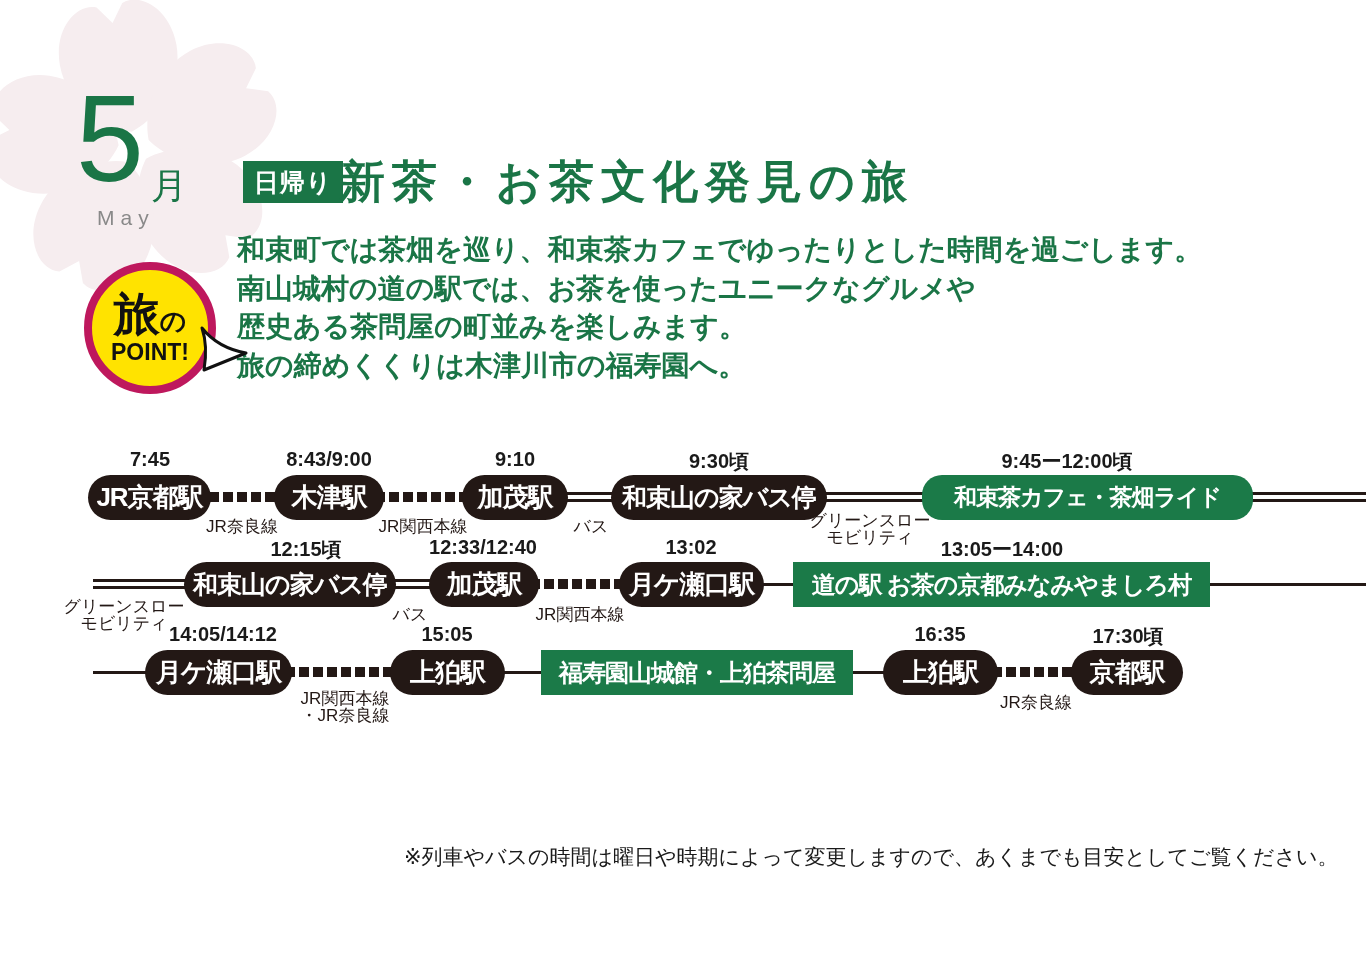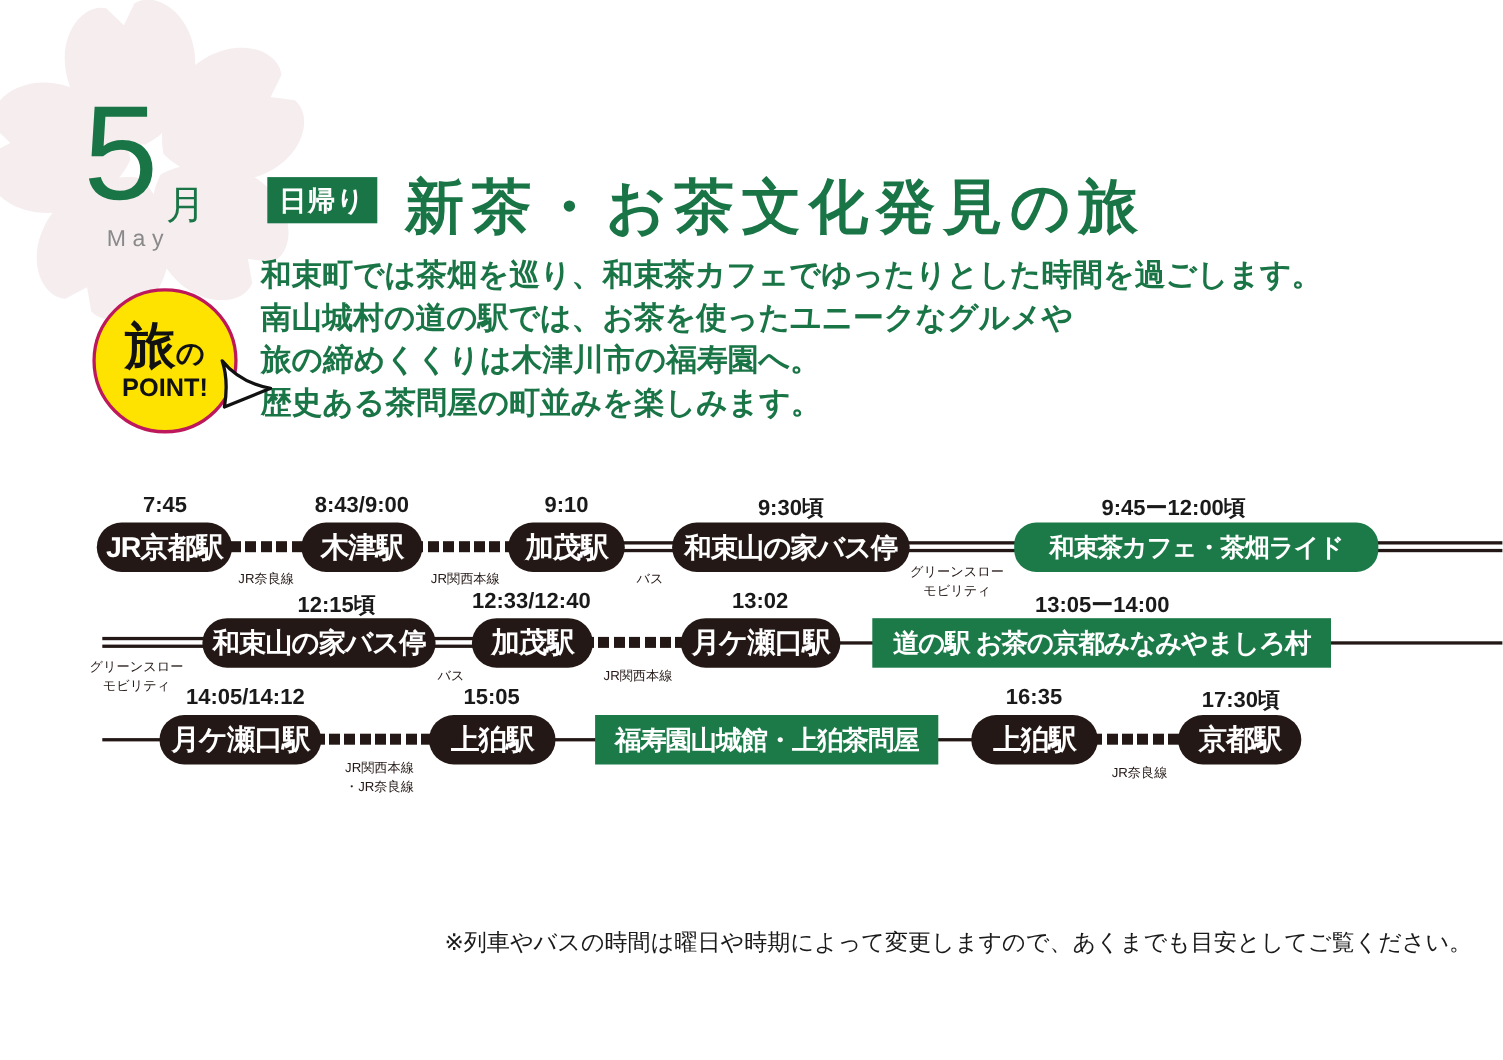--- a/index.html
+++ b/index.html
@@ -10,53 +10,53 @@
   }
 
   
   .month-num { position:absolute; left:76px; top:78px; font-size:122px; line-height:1;
     color:#1a7546; font-weight:400; }
   .month-unit { position:absolute; left:151px; top:162px; font-size:36px; color:#1a7546; font-weight:400; }
   .month-name { position:absolute; left:97px; top:206px; font-size:21px; color:#898989; letter-spacing:6px; }
 
   
   .bubble { position:absolute; left:84px; top:262px; width:132px; height:132px; border-radius:50%;
-    background:#ffe300; border:3px solid #be185d; display:flex; flex-direction:column;
+    background:#ffe300; border:8px solid #be185d; display:flex; flex-direction:column;
     align-items:center; justify-content:center; z-index:3; }
   .bubble-l1 { line-height:1; color:#111; font-weight:bold; }
   .bubble-l1 .big { font-size:46px; }
   .bubble-l1 .small { font-size:26px; }
   .bubble-l2 { font-size:23px; font-weight:bold; color:#111; margin-top:2px; letter-spacing:0px; }
   .bubble-tail { position:absolute; left:196px; top:326px; z-index:4; }
 
   
   .badge { position:absolute; left:243px; top:161px; width:100px; height:42px; background:#1a7546;
     color:#fff; font-size:25px; font-weight:bold; display:flex; align-items:center; justify-content:center;
     letter-spacing:1px; }
-  .title { position:absolute; left:368px; top:152px; font-size:54px; font-weight:bold;
+  .title { position:absolute; left:340px; top:152px; font-size:45px; font-weight:bold;
     color:#1a7546; letter-spacing:7px; white-space:nowrap; }
 
   .desc { position:absolute; left:237px; top:231px; color:#1a7546; font-weight:bold;
     font-size:28px; line-height:38.5px; white-space:nowrap; }
 
   
   .pill { position:absolute; height:45px; background:#231815; border-radius:23px; color:#fff;
     font-weight:bold; font-size:26px; letter-spacing:-1px; display:flex; align-items:center;
     justify-content:center; white-space:nowrap; z-index:2; }
   .spot { position:absolute; height:45px; background:#1b7a48; color:#fff; font-weight:bold;
     font-size:24px; letter-spacing:-1px; display:flex; align-items:center; justify-content:center;
     white-space:nowrap; z-index:2; }
   .rail { position:absolute; height:10px; z-index:1;
     background:repeating-linear-gradient(to right,#231815 0 10px,#ffffff 10px 14px); }
   .dbl  { position:absolute; height:10px; z-index:1; border-top:3px solid #231815;
     border-bottom:3px solid #231815; background:transparent; }
   .sol  { position:absolute; height:3px; background:#231815; z-index:1; }
   .time { position:absolute; transform:translateX(-50%); font-size:20px; font-weight:bold;
     color:#1a1a1a; white-space:nowrap; z-index:2; }
-  .leg  { position:absolute; transform:translateX(-50%); font-size:12px; line-height:17px;
+  .leg  { position:absolute; transform:translateX(-50%); font-size:17px; line-height:17px;
     color:#231815; text-align:center; white-space:nowrap; z-index:2; }
 
   .footnote { position:absolute; left:404px; top:843px; width:852px; text-align:left;
     font-size:21px; color:#1a1a1a; white-space:nowrap; }
 
   .sakura { position:absolute; left:-38px; top:-25px; z-index:0; }
 </style>
 </head>
 <body>
 
@@ -93,22 +93,22 @@
   <svg class="bubble-tail" width="54" height="50" viewBox="0 0 54 50">
     <path d="M6,2 Q22,22 50,27 L8,44 Q12,20 6,2 Z" fill="#ffffff" stroke="#111111" stroke-width="3" stroke-linejoin="round"></path>
   </svg>
 
   <div class="badge">日帰り</div>
   <div class="title">新茶・お茶文化発見の旅</div>
 
   <div class="desc">
     <div>和束町では茶畑を巡り、和束茶カフェでゆったりとした時間を過ごします。</div>
     <div>南山城村の道の駅では、お茶を使ったユニークなグルメや</div>
+    <div>歴史ある茶問屋の町並みを楽しみます。</div>
     <div>旅の締めくくりは木津川市の福寿園へ。</div>
-    <div>歴史ある茶問屋の町並みを楽しみます。</div>
   </div>
 
   <div>
     <div class="time" style="left:150px; top:448px;">7:45</div>
     <div class="time" style="left:329px; top:448px;">8:43/9:00</div>
     <div class="time" style="left:515px; top:448px;text-align:center;">9:10</div>
     <div class="time" style="left:719px; top:448px;">9:30頃</div>
     <div class="time" style="left:1067px; top:448px;">9:45ー12:00頃</div>
 
     <div class="rail" style="left:195px; top:492px; width:90px;"></div>

